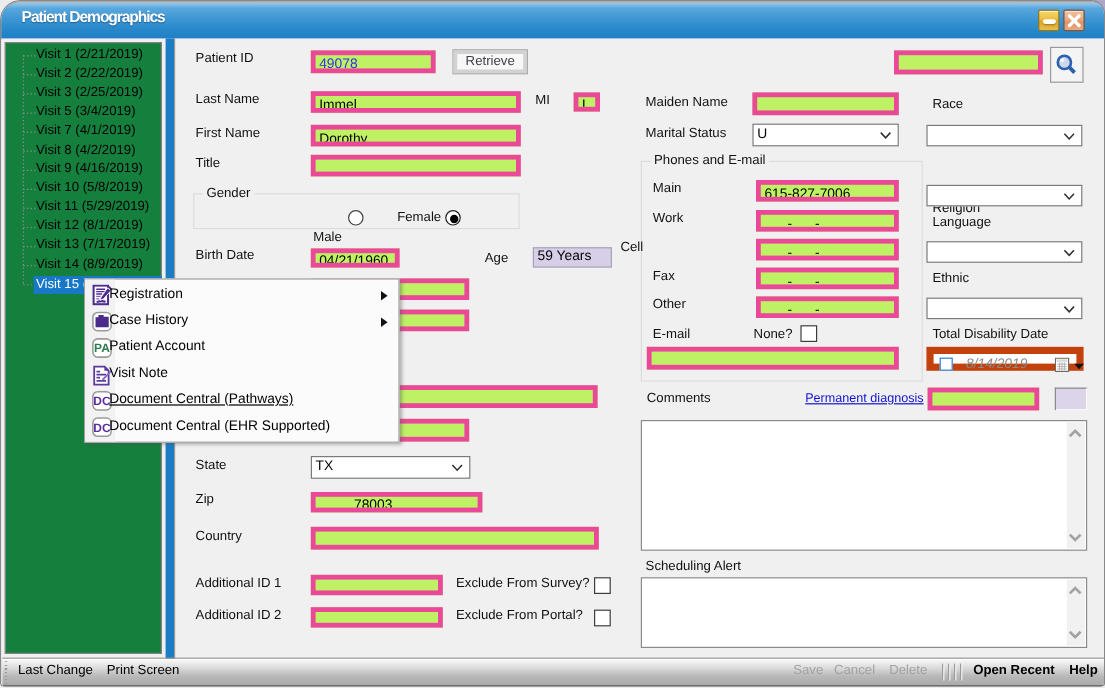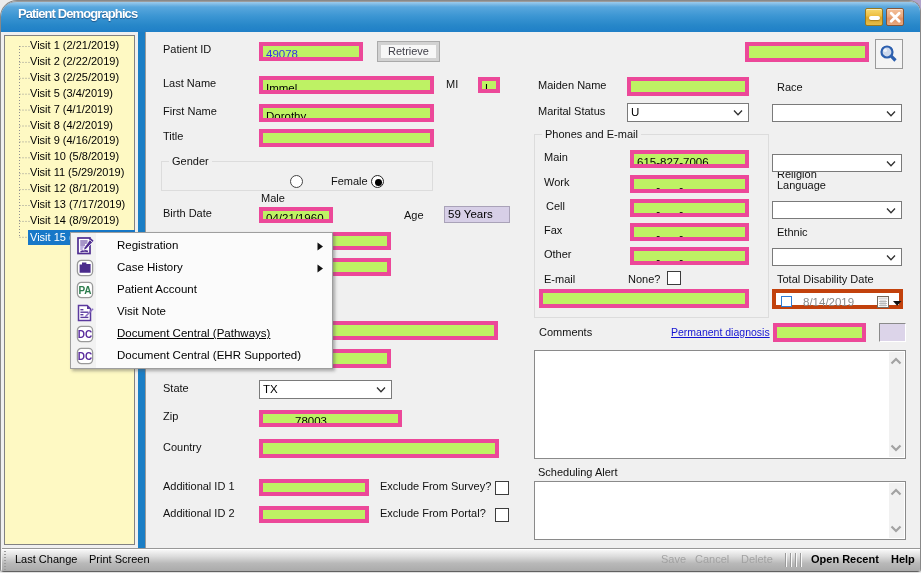--- a/index.html
+++ b/index.html
@@ -15,21 +15,21 @@
 #title-text { position:absolute; left:18px; top:4px; font-size:13px; font-weight:bold; color:#fff;
   text-shadow:0 1px 1px rgba(0,0,40,.4); letter-spacing:-0.9px;}
 .tbtn { position:absolute; top:6px; width:18px; height:18px; border-radius:2px; }
 #btn-min { left:865px; background:linear-gradient(to bottom,#f6d96f 0%,#eec045 40%,#dca728 55%,#e6bd4a 100%);
   border:1px solid #97781f; box-shadow:inset 0 1px 0 rgba(255,255,255,.55);}
 #btn-min .dash { position:absolute; left:3px; top:7px; width:11px; height:4px; background:#fff; border-radius:2px;
   box-shadow:0 1px 1px rgba(120,80,0,.5);}
 #btn-close { left:886px; background:linear-gradient(to bottom,#f4c29c 0%,#eaa97e 45%,#e09366 60%,#e8aa80 100%);
   border:1px solid #845538; box-shadow:inset 0 1px 0 rgba(255,255,255,.5);}
 #content { position:absolute; left:0px; top:31px; width:919px; height:517px; background:#f0f0f0; }
-#tree { position:absolute; left:3px; top:3px; width:131px; height:510px; background:#fef9c3;
+#tree { position:absolute; left:3px; top:3px; width:131px; height:510px; background:#15803d;
   border:1px solid #828282; }
 .titem { position:absolute; left:25px; height:14px; font-size:11px; color:#000; white-space:nowrap; line-height:14px;}
 #sel { position:absolute; left:23px; width:107px; height:15px; background:#1778c8; }
 #sel span { position:absolute; left:2px; top:1px; font-size:11px; color:#fff; line-height:13px;}
 #splitter { position:absolute; left:137px; top:0px; width:7px; height:517px; background:#1b7ec5; }
 #splitline { position:absolute; left:144px; top:0px; width:1px; height:517px; background:#9a9a9a; }
 .lbl { position:absolute; font-size:11px; color:#111; white-space:nowrap; }
 .tb { position:absolute; background:#bef264; border:4px solid #ec4899; font-size:11.5px; color:#000;
   padding:0 3px; white-space:nowrap; overflow:hidden;}
 .dd { position:absolute; background:#fff; border:1px solid #7a7a7a; font-size:11.5px; color:#000;
@@ -42,21 +42,21 @@
   border-top:1px solid #989898; box-shadow:inset 0 1px 0 #ffffff; }
 .st { position:absolute; top:4px; font-size:11px; color:#000; white-space:nowrap;}
 .stgray { color:#a2a2a2; }
 .sbar { position:absolute; top:4px; width:2px; height:14px; background:#f8f8f8; border-left:1px solid #9a9a9a;}
 #statusline { position:absolute; left:1px; top:570px; width:919px; height:2px; background:#616161; z-index:40;}
 #sgrip { position:absolute; left:3px; top:550px; width:2px; height:19px; z-index:41;
   background:repeating-linear-gradient(to bottom,#9a9a9a 0 1px,transparent 1px 3px); }
 #menu { position:absolute; left:69px; top:231px; width:263px; height:137px; background:#fbfbfb;
   border:1px solid #9e9e9e; box-shadow:2px 2px 3px rgba(80,80,80,.45); z-index:100; }
 #menu .gutter { position:absolute; left:0; top:0; width:25px; height:135px; background:#f2f2f2; }
-.mi { position:absolute; left:34px; font-size:11.5px; color:#000; white-space:nowrap;padding-left:12px; }
+.mi { position:absolute; left:20px; font-size:11.5px; color:#000; white-space:nowrap; }
 .micon { position:absolute; left:5px; width:18px; height:18px; }
 .marr { position:absolute; left:246px; }
 </style>
 </head>
 <body>
 <div id="corner-tr"></div>
 <div id="win">
   <div id="titlebar">
     <div id="title-text">Patient Demographics</div>
     <div class="tbtn" id="btn-min">
@@ -161,21 +161,21 @@
         <div class="dd" style="left:626px;top:102px;width:122px;height:19px;line-height:17px;">U<svg style="position:absolute;right:5px;top:5px;" width="10" height="8">
             <path d="M1 1.5 L5 5.8 L9 1.5" stroke="#303030" stroke-width="1.3" fill="none"></path>
           </svg></div>
         <div class="grp" style="left:533px;top:133px;width:235px;height:184px;">
           <div class="grplbl">Phones and E-mail</div>
         </div>
         <div class="lbl" style="left:543px;top:150.0px;">Main</div>
         <div class="tb" style="left:629px;top:149px;width:119px;height:18px;line-height:16px;">615-827-7006</div>
         <div class="lbl" style="left:543px;top:175.0px;">Work</div>
         <div class="tb" style="left:629px;top:174px;width:119px;height:18px;line-height:16px;">___-___-____</div>
-        <div class="lbl" style="left:545px;top:199.0px;">Cell</div>
+        <div class="lbl" style="left:516px;top:199.0px;">Cell</div>
         <div class="tb" style="left:629px;top:198px;width:119px;height:18px;line-height:16px;">___-___-____</div>
         <div class="lbl" style="left:543px;top:223.0px;">Fax</div>
         <div class="tb" style="left:629px;top:222px;width:119px;height:18px;line-height:16px;">___-___-____</div>
         <div class="lbl" style="left:543px;top:247.0px;">Other</div>
         <div class="tb" style="left:629px;top:246px;width:119px;height:18px;line-height:16px;">___-___-____</div>
         <div class="lbl" style="left:543px;top:271.7px;">E-mail</div>
         <div class="lbl" style="left:627px;top:271.7px;">None?</div>
         <div class="cb" style="left:666px;top:270px;"></div>
         <div class="tb" style="left:538px;top:288px;width:210px;height:19px;line-height:17px;"></div>
         <div class="lbl" style="left:776px;top:79.7px;">Race</div>
@@ -196,21 +196,21 @@
             <path d="M1 1.5 L5 5.8 L9 1.5" stroke="#303030" stroke-width="1.3" fill="none"></path>
           </svg>
         </div>
         <div class="lbl" style="left:776px;top:224.7px;">Ethnic</div>
         <div class="dd" style="left:771px;top:247px;width:130px;height:18px;line-height:16px;">
           <svg style="position:absolute;right:5px;top:5px;" width="10" height="8">
             <path d="M1 1.5 L5 5.8 L9 1.5" stroke="#303030" stroke-width="1.3" fill="none"></path>
           </svg>
         </div>
         <div class="lbl" style="left:776px;top:271.7px;">Total Disability Date</div>
-        <div style="position:absolute;left:771px;top:288px;width:131px;height:20px;background:#fff;border:4px solid #c2410c;">
+        <div style="position:absolute;left:771px;top:288px;width:131px;height:20px;background:#fff;border:6px solid #c2410c;font-style:italic;">
 <div style="position:absolute;left:5px;top:3px;width:11px;height:11px;border:1px solid #2e7cd6;background:#fff;"></div>
 <div style="position:absolute;left:27px;top:3px;font-size:11.5px;color:#8a8a8a;">8/14/2019</div>
 <svg style="position:absolute;left:101px;top:3px;" width="13" height="13">
             <rect x="0.5" y="0.5" width="11" height="11" fill="#ffffff" stroke="#756a5e" stroke-width="1"></rect>
             <rect x="1.5" y="1.5" width="9" height="2" fill="#d9d9d9"></rect>
             <g stroke="#b0b0b0" stroke-width="0.8">
               <line x1="2" y1="5.5" x2="10" y2="5.5"></line>
               <line x1="2" y1="7.5" x2="10" y2="7.5"></line>
               <line x1="2" y1="9.5" x2="10" y2="9.5"></line>
               <line x1="4" y1="4" x2="4" y2="10.5"></line>

